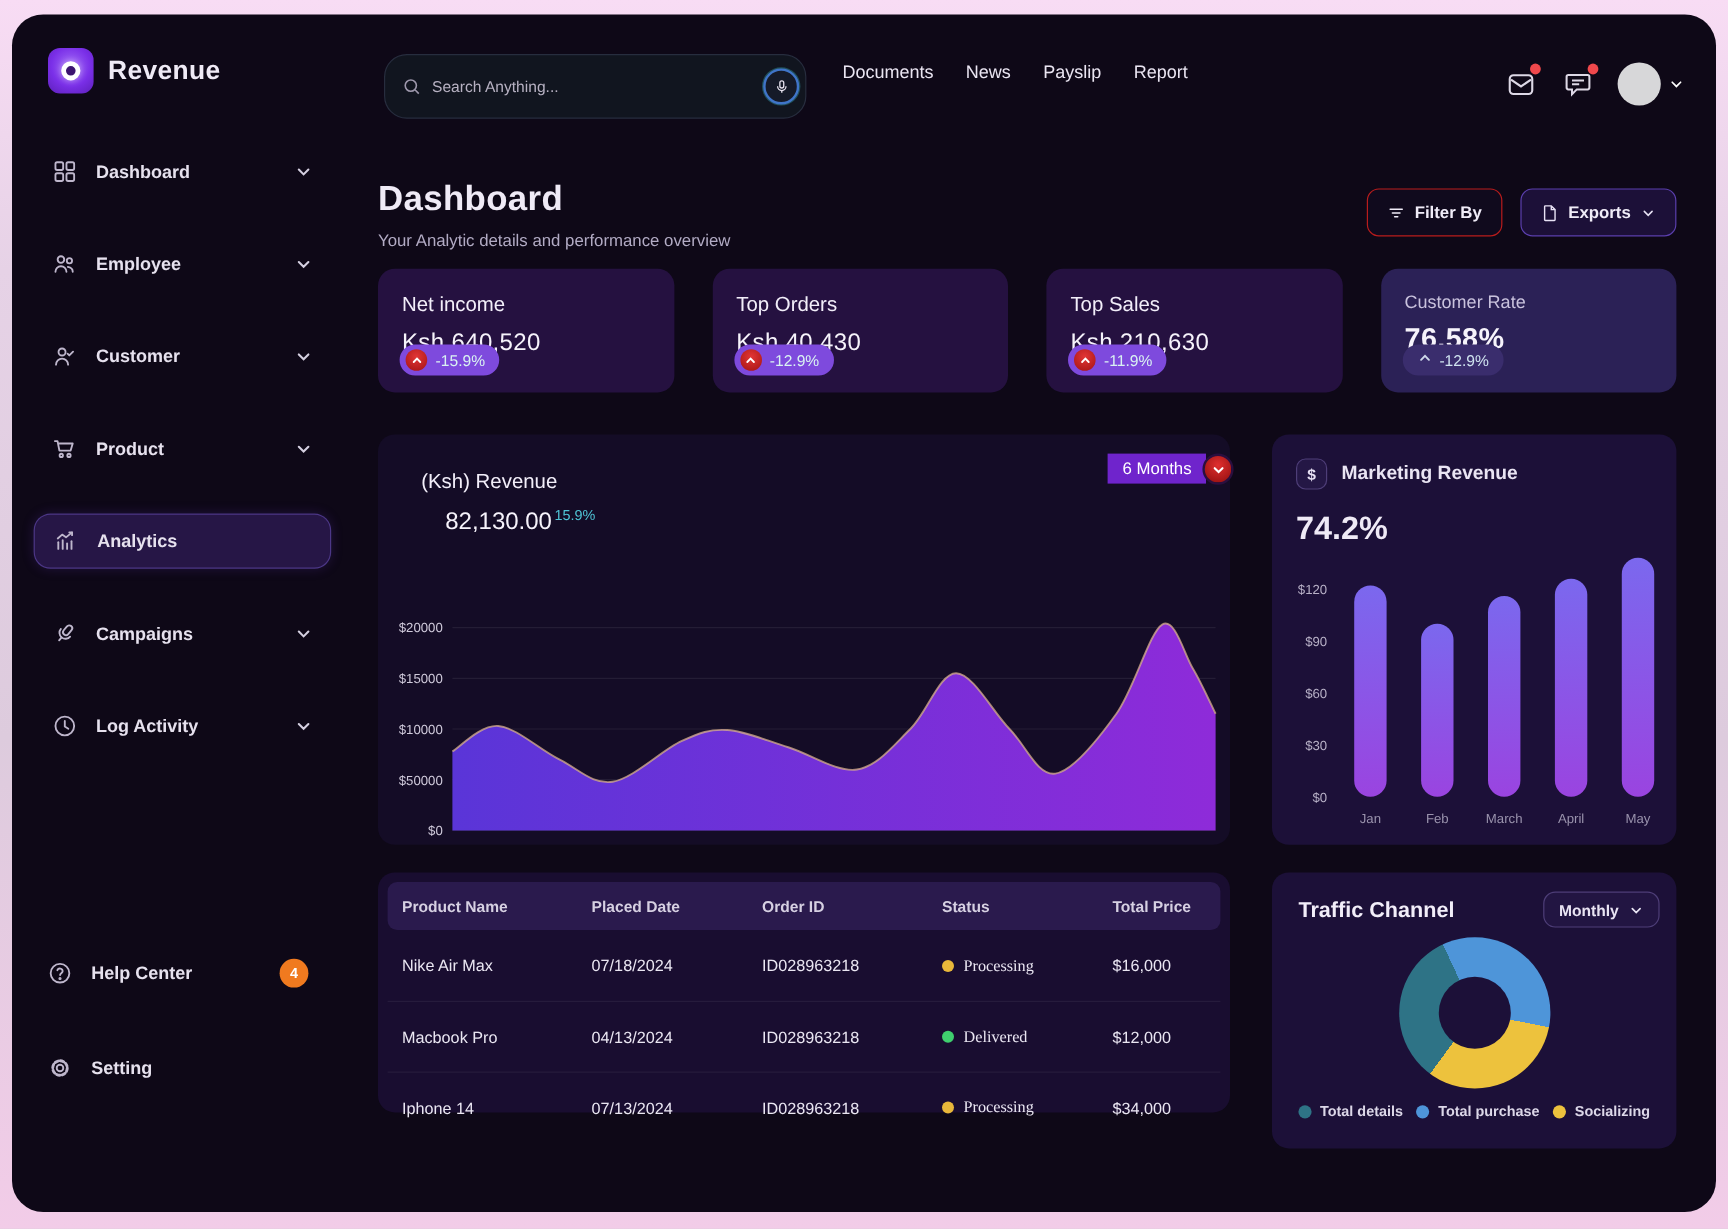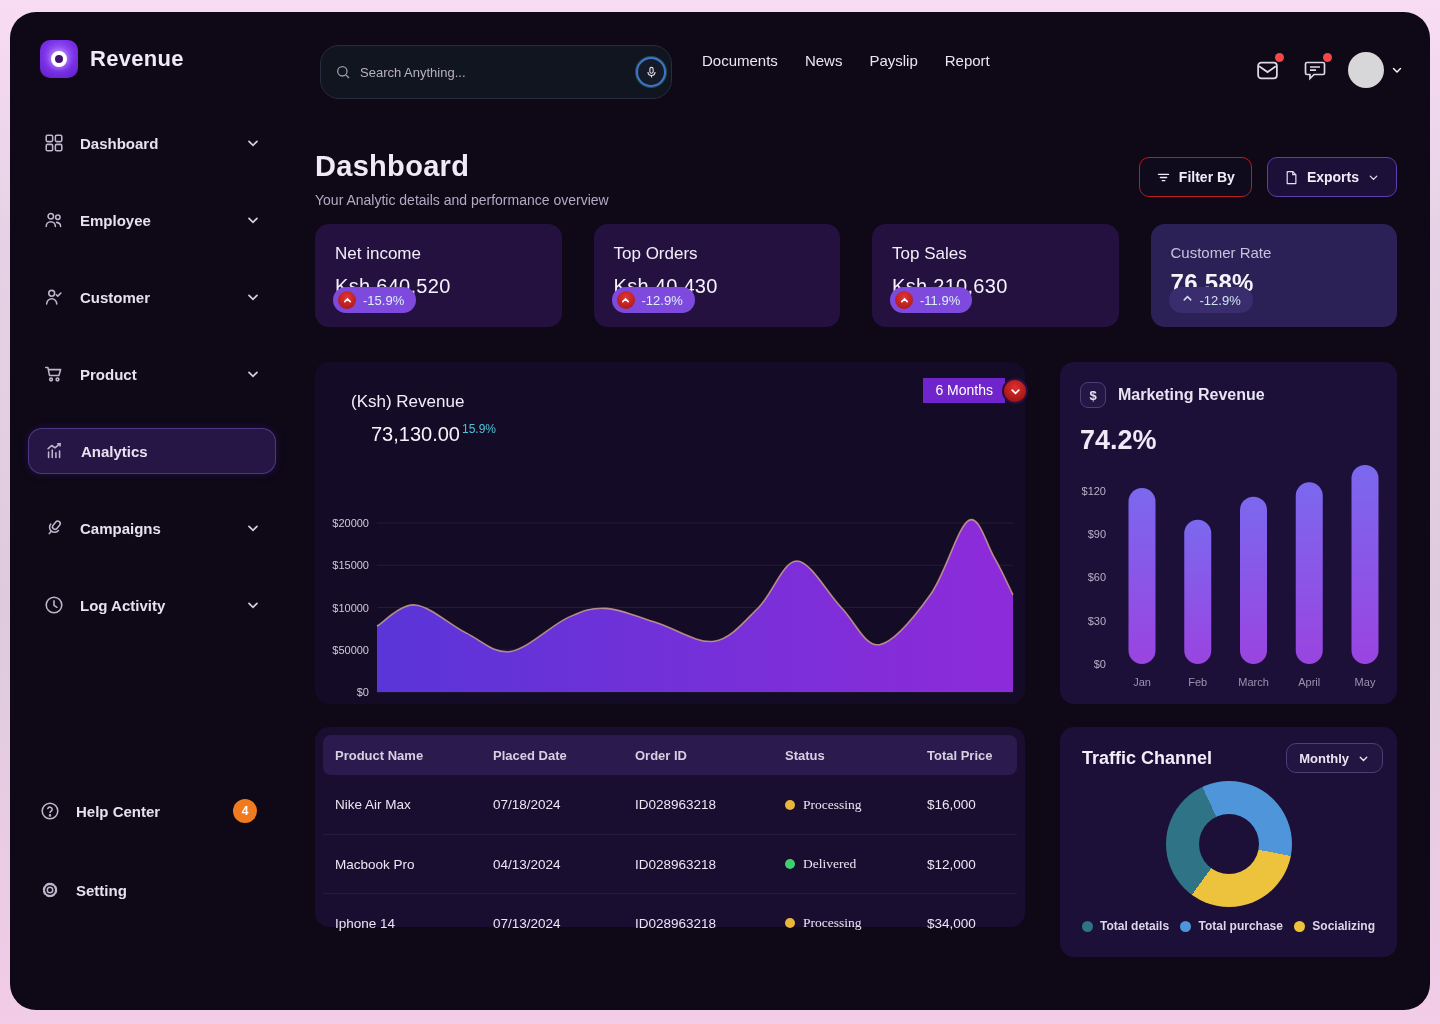--- a/index.html
+++ b/index.html
@@ -360,21 +360,21 @@
             <span>-12.9%</span>
           </div>
         </div>
       </div>
 
     <div class="charts-row">
 
       <section class="revenue-card">
         <div class="rev-title">(Ksh) Revenue</div>
         <div class="rev-value">
-          <span>73,130.00</span><span class="rev-sup">15.9%</span>
+          <span>82,130.00</span><span class="rev-sup">15.9%</span>
         </div>
         <div class="period-chip">
           <span class="period-label">6 Months</span>
           <span class="period-circle">
             <svg width="13" height="13" viewBox="0 0 24 24" fill="none" stroke="#fff" stroke-width="3.2" stroke-linecap="round">
                 <path d="M6 9.5l6 6 6-6"></path>
               </svg>
           </span>
         </div>
         <svg class="area-svg" id="area-chart" width="700" height="206">

